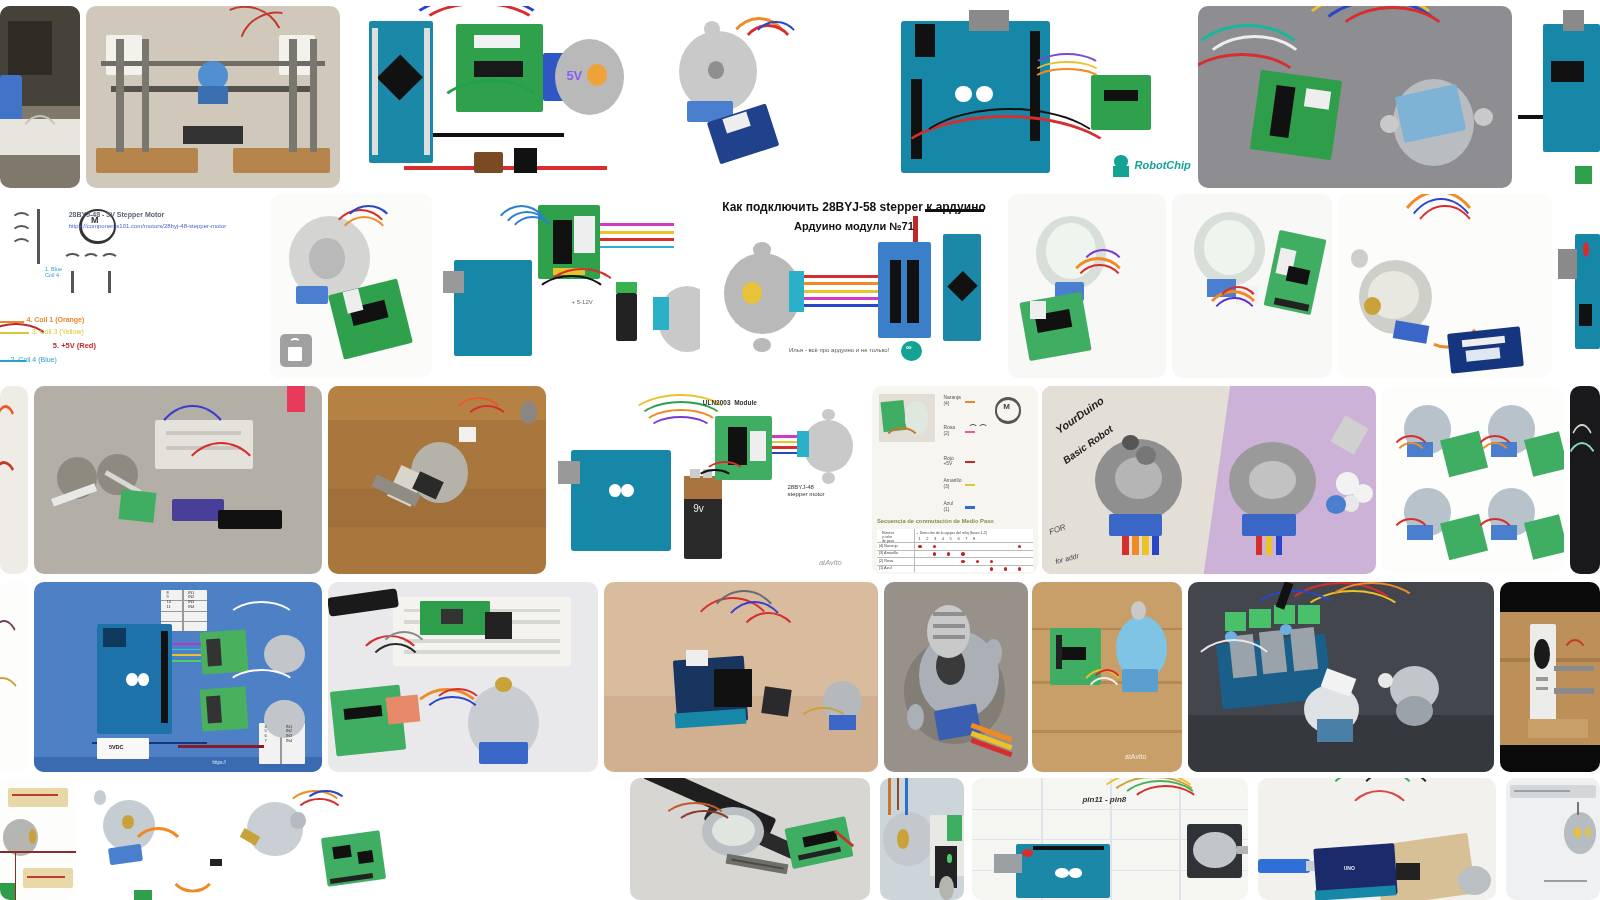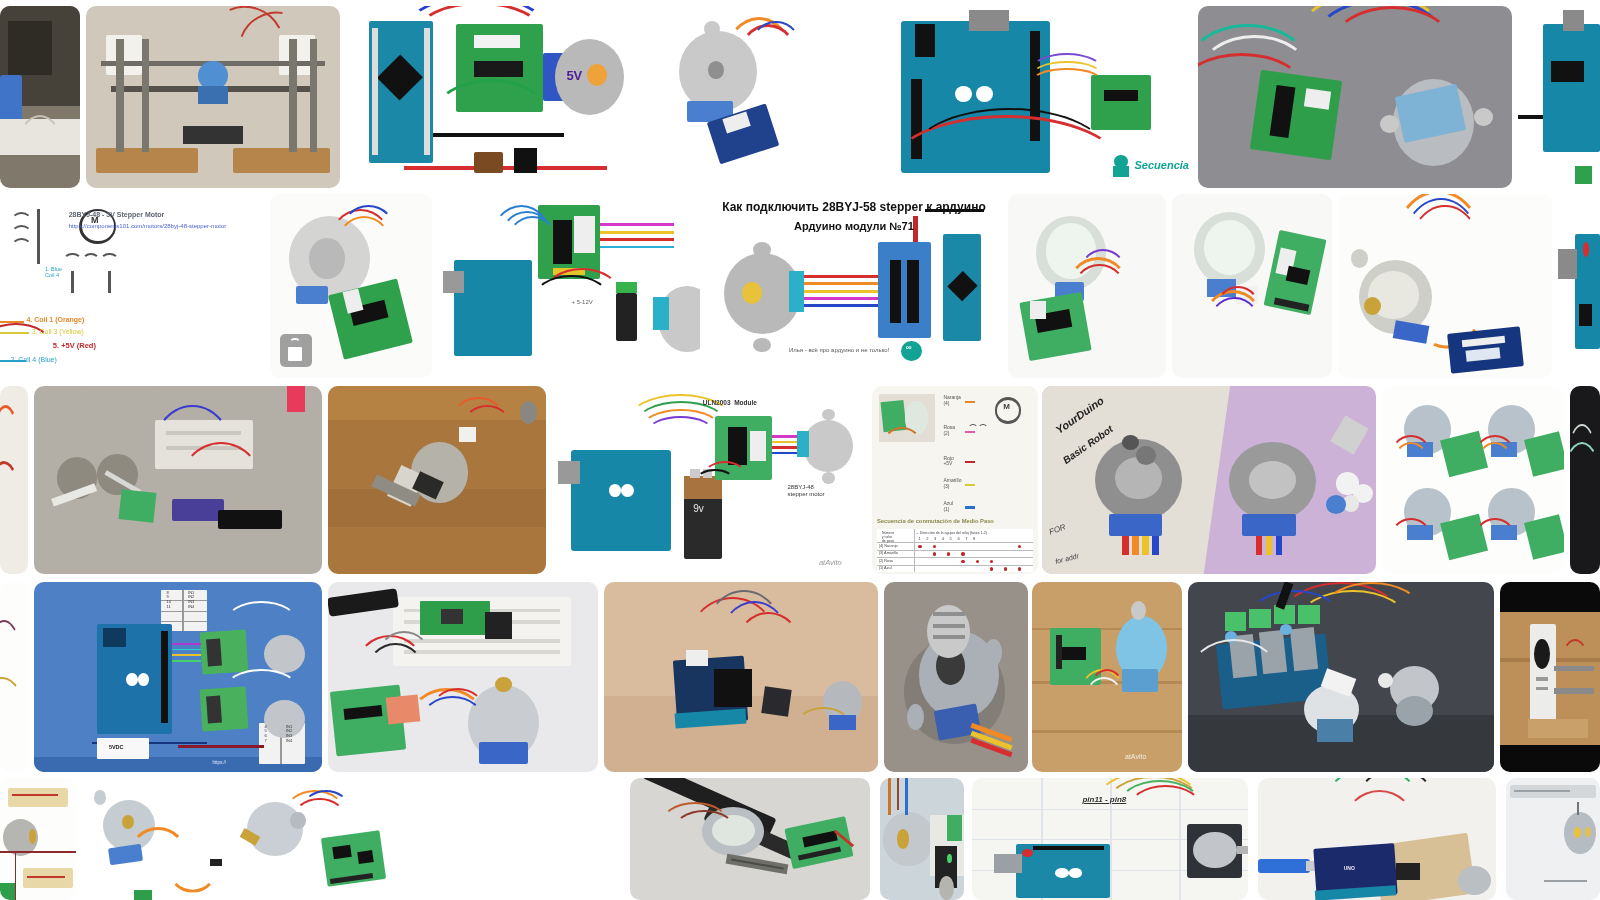--- a/index.html
+++ b/index.html
@@ -49,21 +49,21 @@
       <div class="sh" style="left: 24%; top: -2%; width: 44%; height: 34%; border-width: 3px; border-style: solid; border-color: rgb(214, 46, 46) transparent transparent; border-image: initial; border-radius: 50%; box-sizing: border-box;"></div>
       <div class="sh" style="left: 22%; top: -10%; width: 56%; height: 44%; border-width: 3px; border-style: solid; border-color: rgb(236, 194, 42) transparent transparent; border-image: initial; border-radius: 50%; box-sizing: border-box;"></div>
       <div class="sh" style="left: 30%; top: 40%; width: 40%; height: 40%; border-width: 3px; border-style: solid; border-color: rgb(35, 160, 74) transparent transparent; border-image: initial; border-radius: 50%; box-sizing: border-box;"></div>
       <div class="sh" style="left: 30%; top: 70%; width: 45%; height: 2%; background: rgb(17, 17, 17); border-radius: 0px;"></div>
       <div class="sh" style="left: 20%; top: 88%; width: 70%; height: 2%; background: rgb(214, 46, 46); border-radius: 0px;"></div>
       <div class="sh" style="left: 68%; top: 26%; width: 8%; height: 26%; background: rgb(47, 86, 196); border-radius: 2px;"></div>
       <div class="sh" style="left: 72%; top: 18%; width: 24%; height: 42%; background: rgb(185, 185, 185); border-radius: 50%;"></div>
       <div class="sh" style="left: 83%; top: 32%; width: 7%; height: 12%; background: rgb(240, 162, 58); border-radius: 50%;"></div>
       <div class="sh" style="left: 44%; top: 80%; width: 10%; height: 12%; background: rgb(122, 74, 34); border-radius: 2px;"></div>
       <div class="sh" style="left: 58%; top: 78%; width: 8%; height: 14%; background: rgb(17, 17, 17); border-radius: 0px;"></div>
-      <span class="tx" style="left: 76%; top: 34%; font-size: 13px; color: #4c1d95; font-weight: bold;">5V</span>
+      <span class="tx" style="left: 76%; top: 34%; font-size: 13px; color: #8b5cf6; font-weight: bold;">5V</span>
     </div>
     <div class="tile" style="left: 642px; top: 6px; width: 206px; height: 182px; background: rgb(255, 255, 255);">
       <div class="sh" style="left: 18%; top: 14%; width: 38%; height: 44%; background: rgb(201, 201, 201); border-radius: 50%;"></div>
       <div class="sh" style="left: 30%; top: 8%; width: 8%; height: 9%; background: rgb(201, 201, 201); border-radius: 50%;"></div>
       <div class="sh" style="left: 32%; top: 30%; width: 8%; height: 10%; background: rgb(143, 143, 143); border-radius: 50%;"></div>
       <div class="sh" style="left: 22%; top: 52%; width: 22%; height: 12%; background: rgb(74, 127, 208); border-radius: 2px;"></div>
       <div class="sh" style="left: 34%; top: 58%; width: 30%; height: 24%; background: rgb(32, 65, 140); border-radius: 2px; transform: rotate(-18deg);"></div>
       <div class="sh" style="left: 40%; top: 60%; width: 12%; height: 8%; background: rgb(238, 238, 238); border-radius: 0px; transform: rotate(-18deg);"></div>
       <div class="sh" style="left: 40%; top: 6%; width: 34%; height: 46%; border-width: 3px; border-style: solid; border-color: rgb(240, 138, 36) transparent transparent; border-image: initial; border-radius: 50%; box-sizing: border-box;"></div>
       <div class="sh" style="left: 46%; top: 10%; width: 30%; height: 40%; border-width: 3px; border-style: solid; border-color: rgb(214, 46, 46) transparent transparent; border-image: initial; border-radius: 50%; box-sizing: border-box;"></div>
@@ -79,21 +79,21 @@
       <div class="sh" style="left: 36%; top: 44%; width: 5%; height: 9%; background: rgb(255, 255, 255); border-radius: 50%;"></div>
       <div class="sh" style="left: 70%; top: 38%; width: 18%; height: 30%; background: rgb(47, 161, 77); border-radius: 2px;"></div>
       <div class="sh" style="left: 74%; top: 46%; width: 10%; height: 6%; background: rgb(17, 17, 17); border-radius: 0px;"></div>
       <div class="sh" style="left: 52%; top: 26%; width: 22%; height: 20%; border-width: 2px; border-style: solid; border-color: rgb(122, 74, 208) transparent transparent; border-image: initial; border-radius: 50%; box-sizing: border-box;"></div>
       <div class="sh" style="left: 52%; top: 30%; width: 22%; height: 18%; border-width: 2px; border-style: solid; border-color: rgb(236, 194, 42) transparent transparent; border-image: initial; border-radius: 50%; box-sizing: border-box;"></div>
       <div class="sh" style="left: 52%; top: 34%; width: 22%; height: 16%; border-width: 2px; border-style: solid; border-color: rgb(240, 138, 36) transparent transparent; border-image: initial; border-radius: 50%; box-sizing: border-box;"></div>
       <div class="sh" style="left: 10%; top: 60%; width: 70%; height: 60%; border-width: 3px; border-style: solid; border-color: rgb(214, 46, 46) transparent transparent; border-image: initial; border-radius: 50%; box-sizing: border-box;"></div>
       <div class="sh" style="left: 16%; top: 56%; width: 60%; height: 56%; border-width: 2px; border-style: solid; border-color: rgb(17, 17, 17) transparent transparent; border-image: initial; border-radius: 50%; box-sizing: border-box;"></div>
       <div class="sh" style="left: 77%; top: 82%; width: 4%; height: 7%; background: rgb(18, 163, 148); border-radius: 50%;"></div>
       <div class="sh" style="left: 76.5%; top: 88%; width: 5%; height: 6%; background: rgb(18, 163, 148); border-radius: 0px;"></div>
-      <span class="tx" style="left: 83%; top: 84%; font-size: 11px; color: rgb(18, 163, 148); font-weight: bold; font-style: italic;">Secuencia</span>
+      <span class="tx" style="left: 83%; top: 84%; font-size: 11px; color: rgb(18, 163, 148); font-weight: bold; font-style: italic;">RobotChip</span>
     </div>
     <div class="tile" style="left: 1198px; top: 6px; width: 314px; height: 182px; background: rgb(142, 142, 146);">
       <div class="sh" style="left: 18%; top: 38%; width: 26%; height: 44%; background: rgb(47, 158, 75); border-radius: 2px; transform: rotate(8deg);"></div>
       <div class="sh" style="left: 24%; top: 44%; width: 6%; height: 28%; background: rgb(17, 17, 17); border-radius: 0px; transform: rotate(8deg);"></div>
       <div class="sh" style="left: 34%; top: 46%; width: 8%; height: 10%; background: rgb(238, 238, 238); border-radius: 0px; transform: rotate(8deg);"></div>
       <div class="sh" style="left: -4%; top: 10%; width: 40%; height: 50%; border-width: 3px; border-style: solid; border-color: rgb(24, 184, 154) transparent transparent; border-image: initial; border-radius: 50%; box-sizing: border-box;"></div>
       <div class="sh" style="left: 0%; top: 16%; width: 36%; height: 44%; border-width: 3px; border-style: solid; border-color: rgb(238, 238, 238) transparent transparent; border-image: initial; border-radius: 50%; box-sizing: border-box;"></div>
       <div class="sh" style="left: -6%; top: 26%; width: 40%; height: 40%; border-width: 3px; border-style: solid; border-color: rgb(214, 46, 46) transparent transparent; border-image: initial; border-radius: 50%; box-sizing: border-box;"></div>
       <div class="sh" style="left: 30%; top: -8%; width: 50%; height: 60%; border-width: 3px; border-style: solid; border-color: rgb(236, 194, 42) transparent transparent; border-image: initial; border-radius: 50%; box-sizing: border-box;"></div>
       <div class="sh" style="left: 36%; top: -4%; width: 44%; height: 52%; border-width: 3px; border-style: solid; border-color: rgb(40, 71, 200) transparent transparent; border-image: initial; border-radius: 50%; box-sizing: border-box;"></div>
@@ -639,21 +639,21 @@
       <div class="sh" style="left: 22%; top: 56%; width: 26%; height: 3%; background: rgb(17, 17, 17); border-radius: 0px;"></div>
       <div class="sh" style="left: 30%; top: 74%; width: 5%; height: 8%; background: rgb(255, 255, 255); border-radius: 50%;"></div>
       <div class="sh" style="left: 35%; top: 74%; width: 5%; height: 8%; background: rgb(255, 255, 255); border-radius: 50%;"></div>
       <div class="sh" style="left: 44%; top: -6%; width: 40%; height: 60%; border-width: 2.5px; border-style: solid; border-color: rgb(236, 194, 42) transparent transparent; border-image: initial; border-radius: 50%; box-sizing: border-box;"></div>
       <div class="sh" style="left: 48%; top: -2%; width: 36%; height: 54%; border-width: 2.5px; border-style: solid; border-color: rgb(202, 162, 58) transparent transparent; border-image: initial; border-radius: 50%; box-sizing: border-box;"></div>
       <div class="sh" style="left: 52%; top: 2%; width: 32%; height: 48%; border-width: 2.5px; border-style: solid; border-color: rgb(73, 176, 94) transparent transparent; border-image: initial; border-radius: 50%; box-sizing: border-box;"></div>
       <div class="sh" style="left: 56%; top: 6%; width: 28%; height: 42%; border-width: 2px; border-style: solid; border-color: rgb(214, 46, 46) transparent transparent; border-image: initial; border-radius: 50%; box-sizing: border-box;"></div>
       <div class="sh" style="left: 78%; top: 38%; width: 20%; height: 44%; background: rgb(47, 51, 56); border-radius: 3px;"></div>
       <div class="sh" style="left: 80%; top: 44%; width: 16%; height: 30%; background: rgb(194, 198, 202); border-radius: 50%;"></div>
       <div class="sh" style="left: 96%; top: 56%; width: 8%; height: 6%; background: rgb(181, 181, 181); border-radius: 0px;"></div>
-      <span class="tx" style="left: 40%; top: 14%; font-size: 8px; color: rgb(51, 51, 51); font-weight: bold; font-style: italic; text-decoration: underline;">pin11 - pin8</span>
+      <span class="tx" style="left: 40%; top: 14%; font-size: 8px; color: rgb(51, 51, 51); font-weight: bold; font-style: italic;">pin11 - pin8</span>
     </div>
     <div class="tile" style="left: 1258px; top: 778px; width: 238px; height: 122px; background: rgb(242, 241, 237);">
       <div class="sh" style="left: 50%; top: 50%; width: 40%; height: 50%; background: rgb(216, 192, 150); border-radius: 2px; transform: rotate(-8deg);"></div>
       <div class="sh" style="left: 0%; top: 66%; width: 22%; height: 12%; background: rgb(46, 111, 216); border-radius: 3px;"></div>
       <div class="sh" style="left: 20%; top: 68%; width: 6%; height: 8%; background: rgb(201, 205, 210); border-radius: 0px;"></div>
       <div class="sh" style="left: 24%; top: 56%; width: 34%; height: 42%; background: rgb(27, 42, 107); border-radius: 2px; transform: rotate(-4deg);"></div>
       <div class="sh" style="left: 24%; top: 90%; width: 34%; height: 8%; background: rgb(23, 135, 168); border-radius: 0px; transform: rotate(-4deg);"></div>
       <div class="sh" style="left: 26%; top: -10%; width: 44%; height: 80%; border-width: 2.5px; border-style: solid; border-color: rgb(47, 174, 96) transparent transparent; border-image: initial; border-radius: 50%; box-sizing: border-box;"></div>
       <div class="sh" style="left: 32%; top: -16%; width: 42%; height: 86%; border-width: 2.5px; border-style: solid; border-color: rgb(26, 138, 138) transparent transparent; border-image: initial; border-radius: 50%; box-sizing: border-box;"></div>
       <div class="sh" style="left: 40%; top: -8%; width: 36%; height: 70%; border-width: 2.5px; border-style: solid; border-color: rgb(34, 34, 34) transparent transparent; border-image: initial; border-radius: 50%; box-sizing: border-box;"></div>

